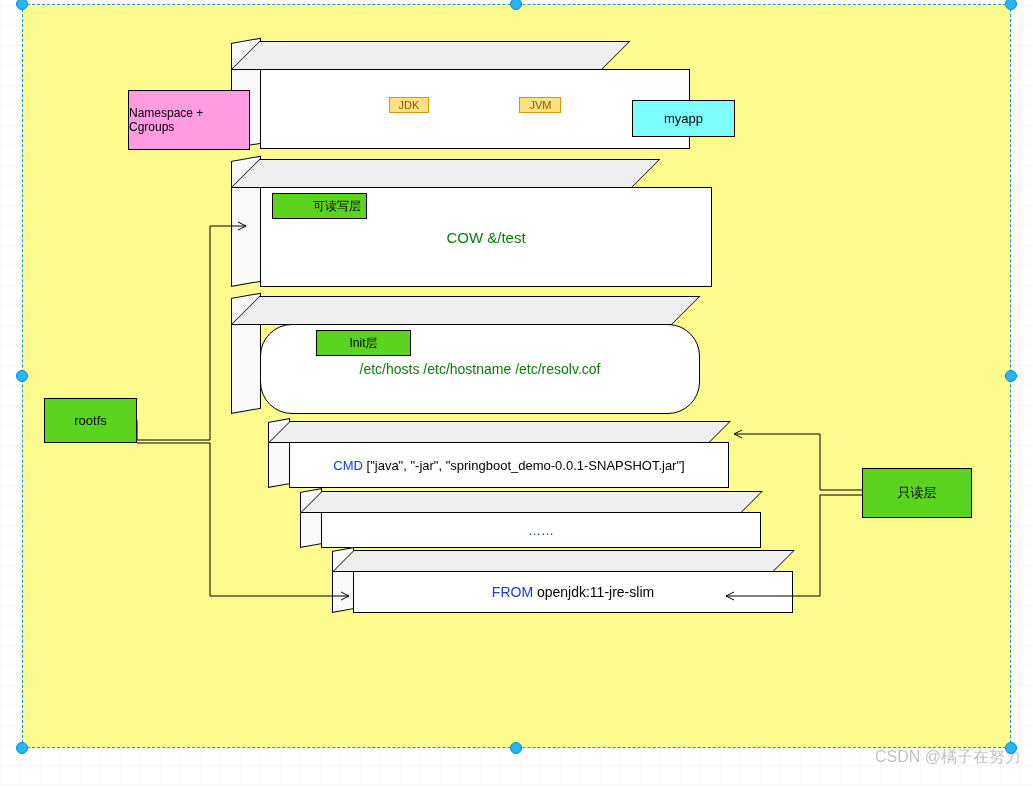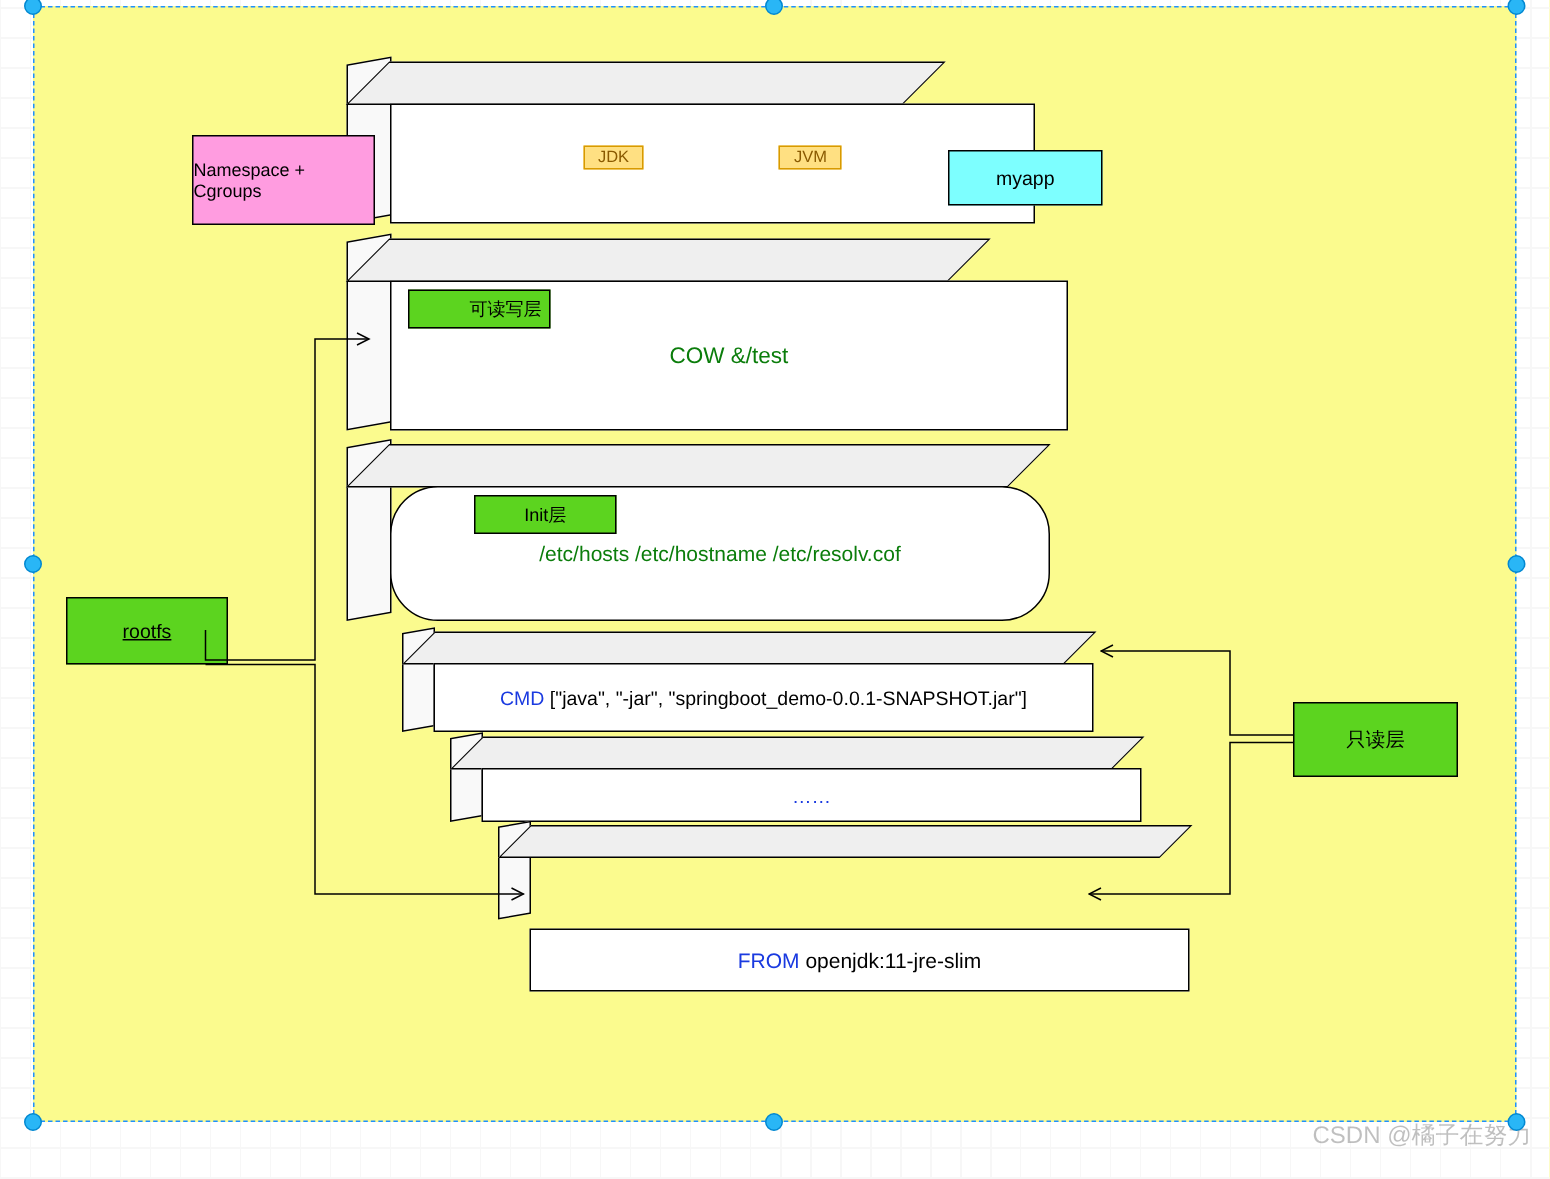--- a/index.html
+++ b/index.html
@@ -168,32 +168,32 @@
     <div class="back" style="width:22px; height:56px;"></div>
     <div class="top" style="left:0; top:-1px; width:441px; height:22px; transform:skewX(-45deg) translateX(11px);"></div>
     <div class="front" style="left:21px; top:20px; width:440px; height:36px; font-size:13px;">
       <span class="blue-text">……</span>
     </div>
   </div>
 
   <div class="layer" style="left:332px; top:551px;">
     <div class="back" style="width:22px; height:62px;"></div>
     <div class="top" style="left:0; top:-1px; width:441px; height:22px; transform:skewX(-45deg) translateX(11px);"></div>
-    <div class="front" style="left:21px; top:20px; width:440px; height:42px; font-size:14px;margin-top:48px;">
+    <div class="front" style="left:21px; top:20px; width:440px; height:42px; font-size:14px;">
       <div>
         <span class="blue-text">FROM</span><span> openjdk:11-jre-slim</span>
       </div>
     </div>
   </div>
 
   <div class="box" style="left:128px; top:90px; width:122px; height:60px; background:#ff9ce0; font-size:12px;">Namespace + Cgroups</div>
 
   <div class="box" style="left:632px; top:100px; width:103px; height:37px; background:#7dffff; font-size:13px;">myapp</div>
 
-  <div class="box" style="left:44px; top:398px; width:108px; height:45px; background:#5cd41f; font-size:13px;text-decoration:underline;">rootfs</div>
+  <div class="box" style="left:44px; top:398px; width:93px; height:45px; background:#5cd41f; font-size:13px;">rootfs</div>
 
   <div class="box" style="left:862px; top:468px; width:110px; height:50px; background:#5cd41f; font-size:13px;">只读层</div>
 
   <svg class="conn">
     <defs>
       <marker id="ah" markerWidth="10" markerHeight="10" refX="9" refY="5" orient="auto">
         <path d="M1,1 L9,5 L1,9" fill="none" stroke="#000" stroke-width="1"></path>
       </marker>
     </defs>
 

